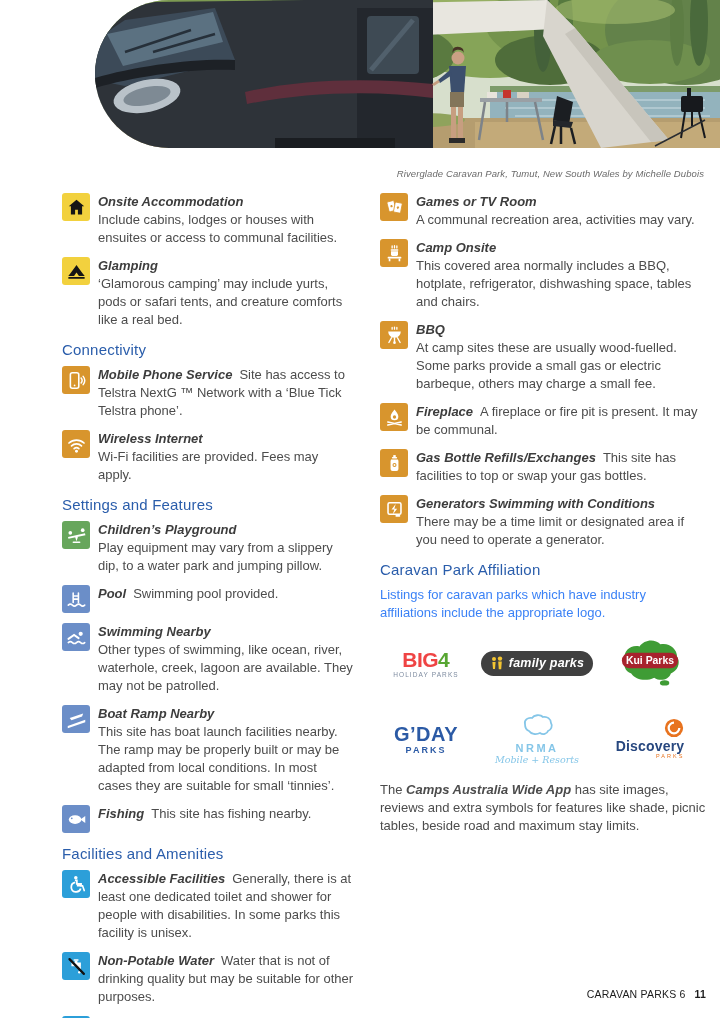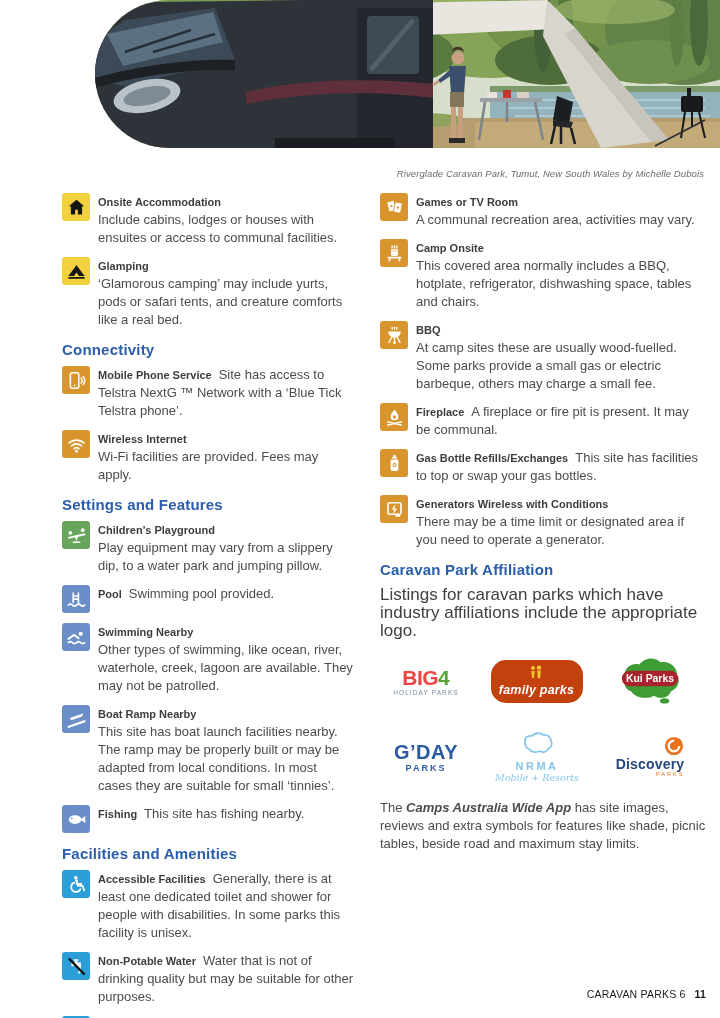--- a/index.html
+++ b/index.html
@@ -21,42 +21,42 @@
   .col-left{width:292px;}
   .col-right{width:326px;}
   .entry{display:flex;align-items:flex-start;margin-bottom:10px;}
   .icn{
     width:28px;height:28px;border-radius:3px;flex:0 0 28px;margin-right:8px;
     display:flex;align-items:center;justify-content:center;
   }
   .icn svg{width:21px;height:21px;fill:#ffffff;}
   .icn.yellow svg{fill:#151515;}
   .txt{flex:1;min-width:0;}
-  .t{font-weight:700;color:#3d3d3d;font-size:11px;line-height:18px;}
+  .t{font-style:italic;font-weight:700;color:#3d3d3d;font-size:13px;line-height:18px;}
   span.t{padding-right:7px;}
   .b{font-size:13px;line-height:18px;color:#4c4c4c;margin:0;}
   .section-heading{
-    font-size:15px;font-weight:700;color:#2a5dab;letter-spacing:.2px;
+    font-size:15px;font-weight:400;color:#2a5dab;letter-spacing:.2px;
     margin:12px 0 8px 0;
   }
-  .para{font-size:17px;line-height:18px;color:#404040;margin:2px 0 14px 0;}
+  .para{font-size:13px;line-height:18px;color:#3b82f6;margin:2px 0 14px 0;}
   .closing{font-size:13px;line-height:18px;color:#4c4c4c;margin:16px 0 0 0;}
   .closing .emph{font-style:italic;font-weight:700;}
   .logo-grid{
     display:grid;grid-template-columns:92px 122px 96px;
     row-gap:22px;column-gap:4px;align-items:center;justify-items:center;
     margin:10px 0 4px 0;
   }
   .lg{text-align:center;}
   .b4big{font-weight:800;font-size:21px;color:#ef4444;letter-spacing:-.5px;}
   .b4four{font-weight:800;font-size:21px;color:#57a632;}
   .b4sub{font-size:6.5px;color:#7e8ca0;letter-spacing:1.1px;margin-top:-1px;text-align:left;}
   .fp-pill{
-    background:#c2410c;border-radius:15px;padding:5px 9px 6px 8px;
-    display:inline-flex;align-items:center;gap:4px;flex-direction:column;
+    background:#404040;border-radius:15px;padding:5px 9px 6px 8px;
+    display:inline-flex;align-items:center;gap:4px;
   }
   .fp-text{color:#ffffff;font-weight:800;font-style:italic;font-size:12.5px;letter-spacing:.2px;white-space:nowrap;}
   .gd1{font-weight:800;font-size:20px;color:#2b5aa5;letter-spacing:.5px;}
   .gd2{font-weight:700;font-size:9px;color:#2b5aa5;letter-spacing:2px;margin-top:-1px;}
   .nr1{font-weight:700;font-size:11px;color:#85c6e8;letter-spacing:2.5px;}
   .nr2{font-style:italic;font-size:9.5px;color:#85c6e8;font-family:"DejaVu Serif",serif;}
   .dcv{display:flex;flex-direction:column;align-items:flex-end;}
   .dc1{font-weight:700;font-size:14px;color:#27477f;letter-spacing:.2px;}
   .dc2{font-size:5.5px;color:#e8731f;letter-spacing:2px;margin-top:-1px;}
   .footer{
@@ -364,21 +364,21 @@
         </div>
         <div class="entry">
           <div class="icn orange" style="background: rgb(216, 149, 45);">
             <svg viewBox="0 0 24 24">
               <rect x="4.6" y="4.2" width="14.8" height="13.2" rx="1.8" fill="none" stroke="#fff" stroke-width="1.8"></rect>
               <path d="M13.4 5.8 8.6 12h3.2l-1.8 5.6 5-6.6h-3.2Z"></path>
               <rect x="13" y="18.4" width="5.6" height="1.8" rx=".9"></rect>
             </svg>
           </div>
           <div class="txt">
-            <div class="t">Generators Wireless with Conditions</div>
+            <div class="t">Generators Swimming with Conditions</div>
             <p class="b">There may be a time limit or designated area if you need to operate a generator.</p>
           </div>
         </div>
         <h3 class="section-heading" style="color: rgb(42, 93, 171);">Caravan Park Affiliation</h3>
         <p class="para">Listings for caravan parks which have industry affiliations include the appropriate logo.</p>
         <div class="logo-grid">
           <div class="lg">
             <div><span class="b4big">BIG</span><span class="b4four">4</span></div>
             <div class="b4sub">HOLIDAY PARKS</div>
           </div>

